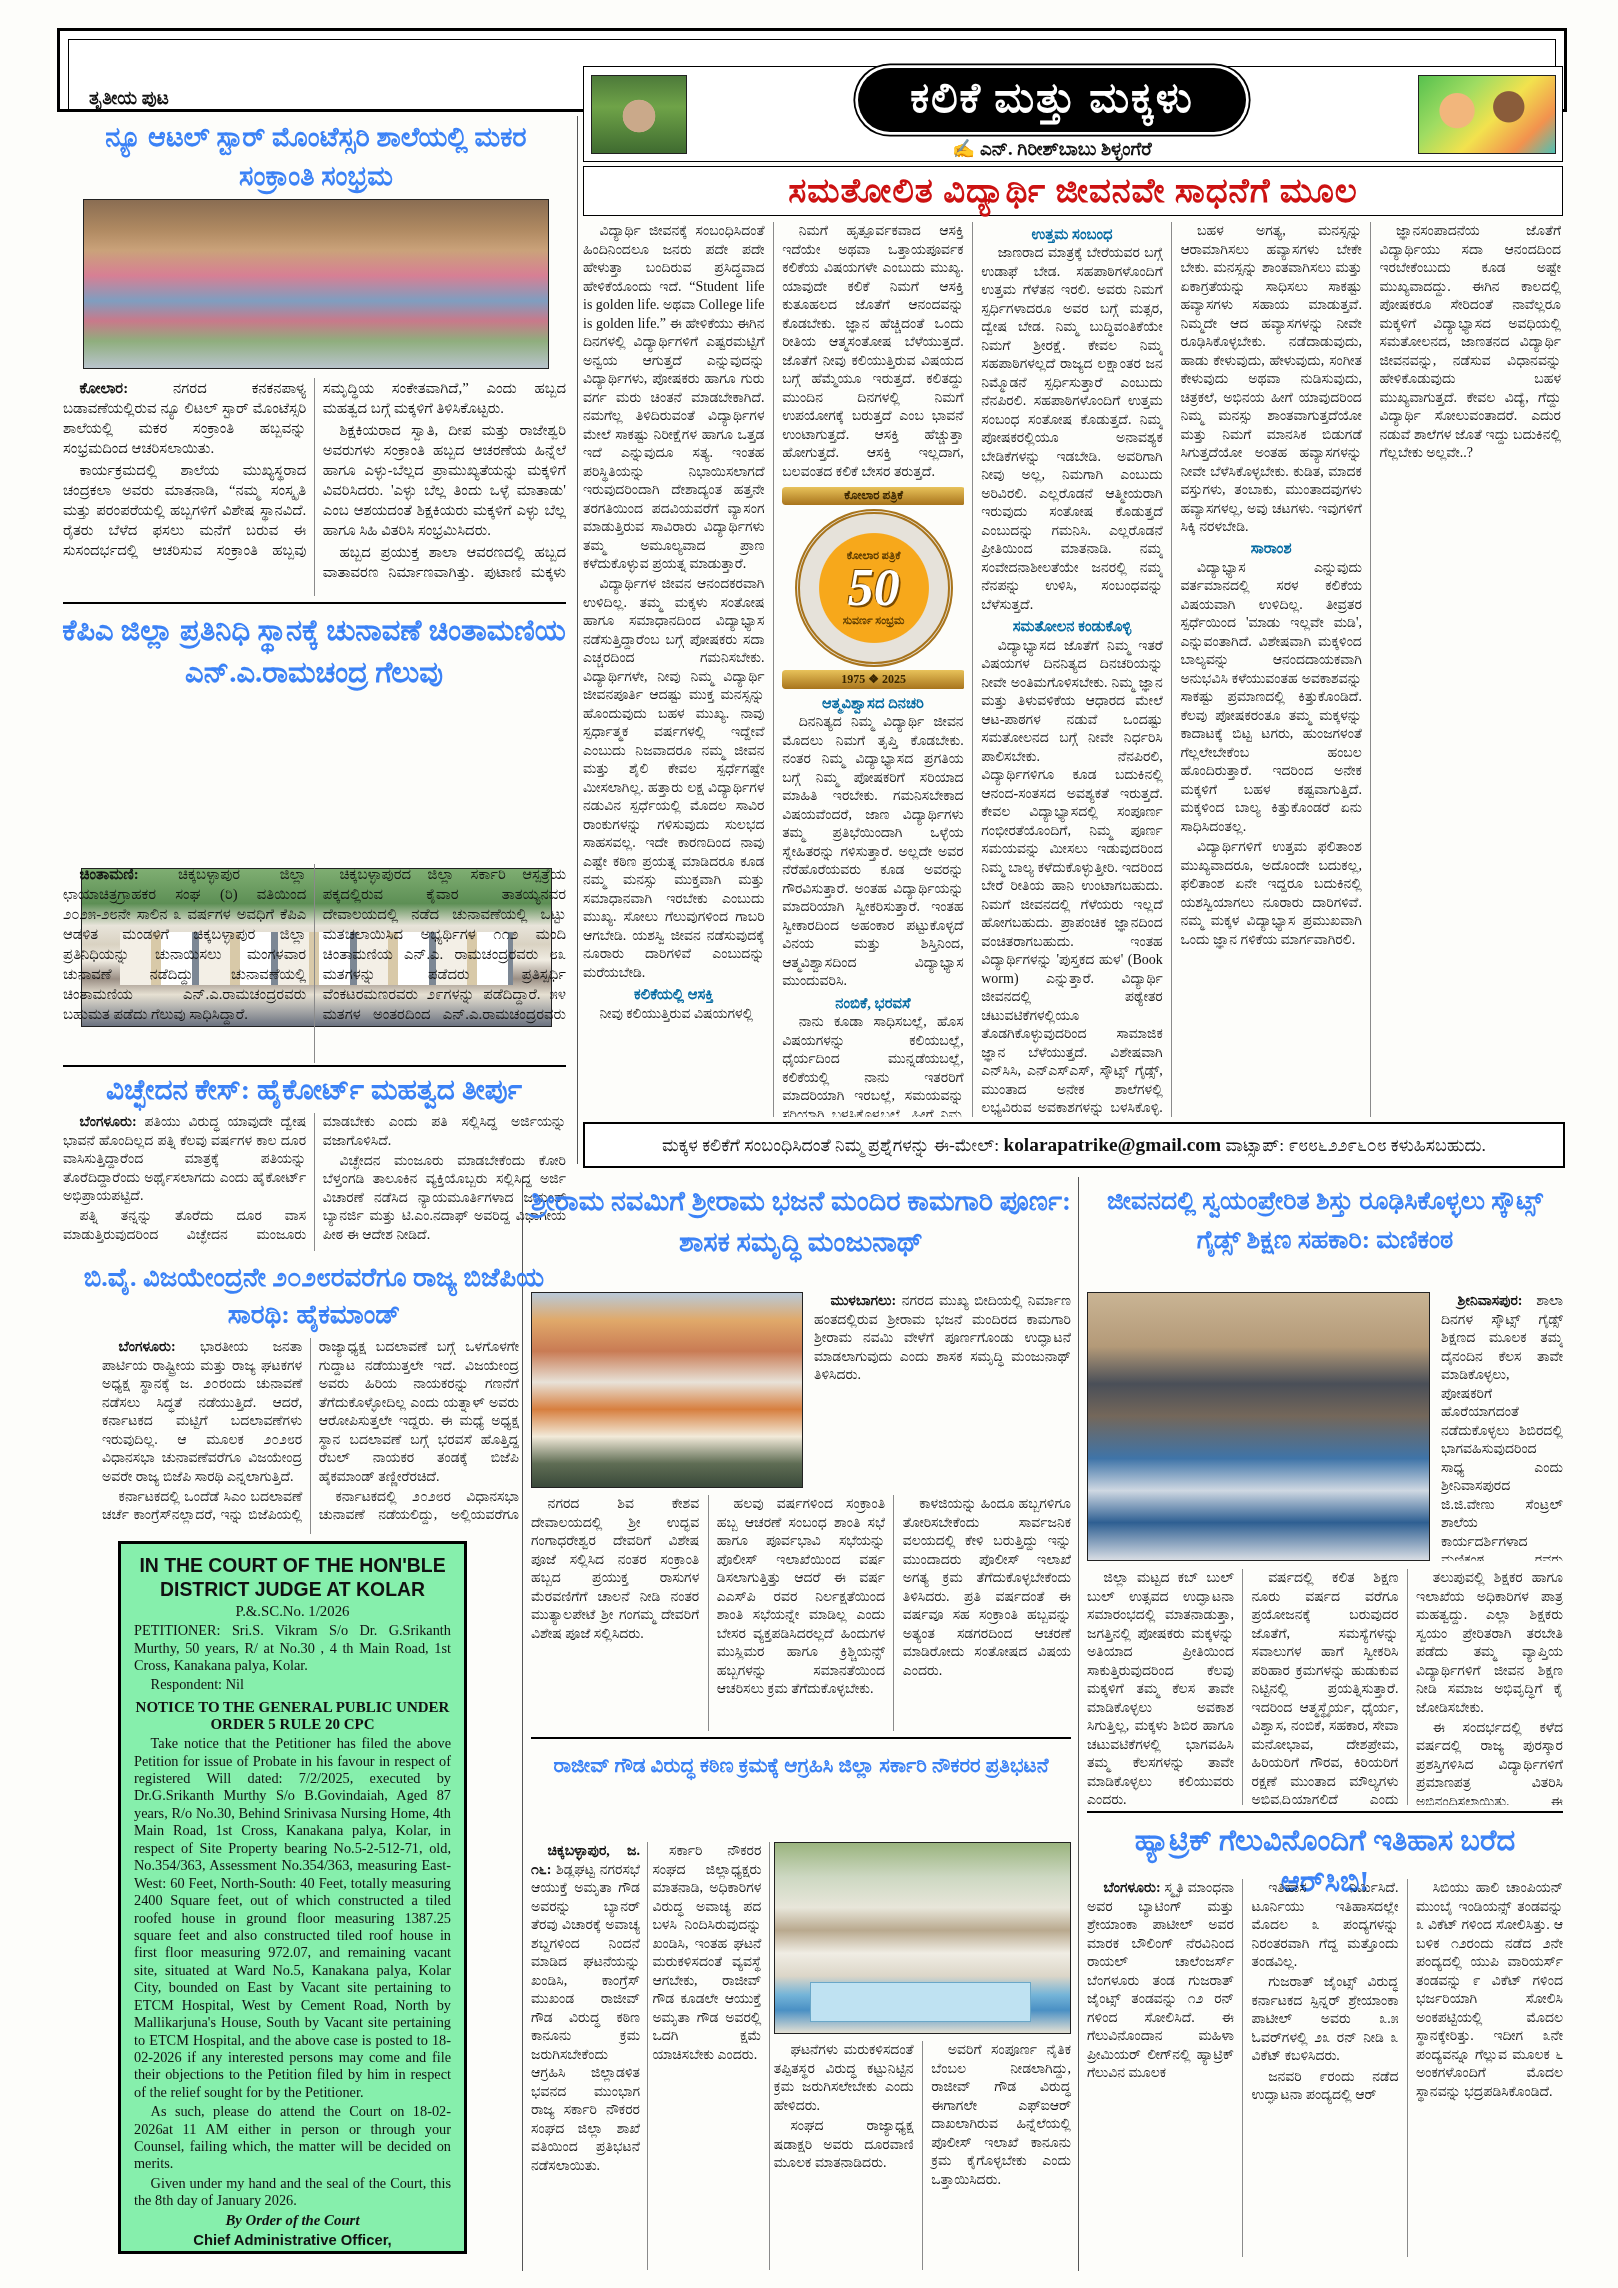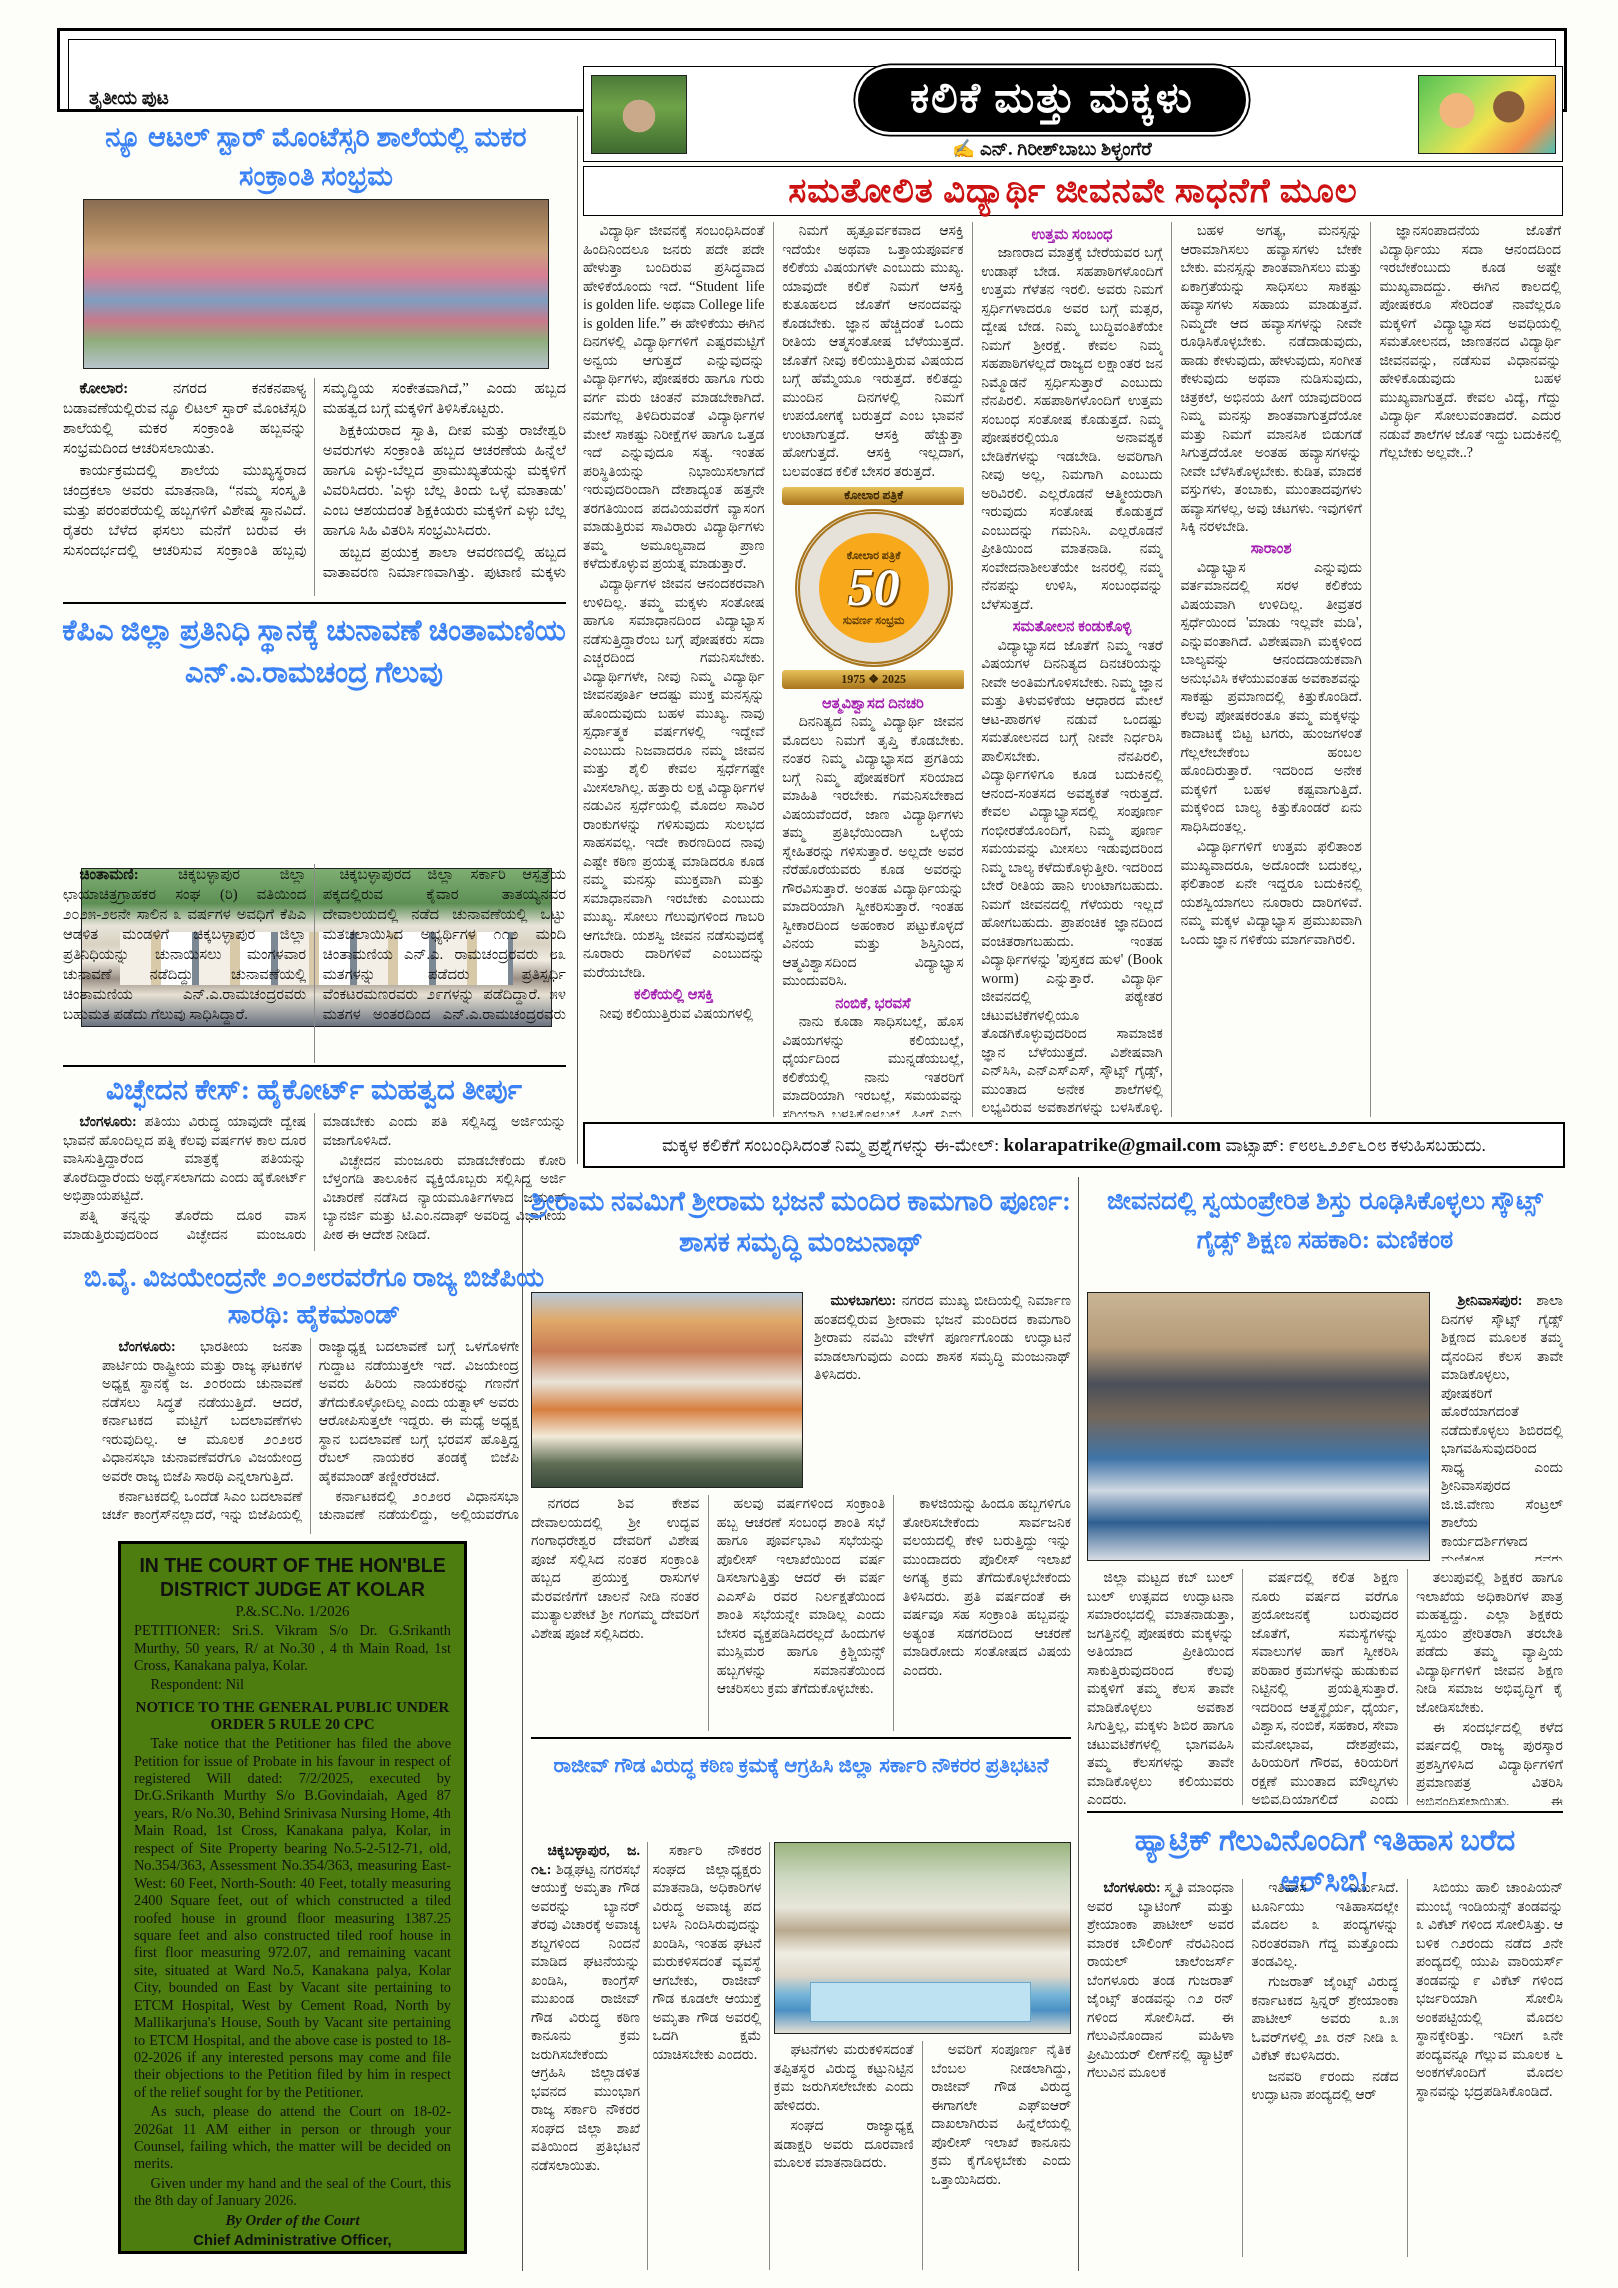--- a/index.html
+++ b/index.html
@@ -11,21 +11,21 @@
   #header-inner{margin:8px;border:0.9px solid #000;height:calc(100% - 7.4px);
     display:flex;align-items:flex-end;justify-content:space-between;padding:0 20px;box-sizing:border-box;}
   #header-inner .hl{font-size:18.5px;font-weight:bold;}
   #header-inner .hc{font-size:19.4px;font-weight:bold;}
   #header-inner .hr{font-size:24px;font-weight:bold;}
   
   .headline{font-weight:bold;text-align:center;color:#3b82f6;}
   .red-head{color:#cc1212;}
   
   .bp{margin:0 0 1.8px 0;text-align:justify;text-indent:16.6px;}
-  .subhead{font-weight:bold;color:#a21caf;text-align:center;margin:3.7px 0 1.8px 0;}
+  .subhead{font-weight:bold;color:#0369a1;text-align:center;margin:3.7px 0 1.8px 0;}
   .colwrap{display:flex;overflow:hidden;}
   .colwrap .col{flex:1;overflow:hidden;}
   .colwrap .col + .col{border-left:0.9px solid #8a8a8a;padding-left:8.3px;margin-left:8.3px;}
   .twocol{column-count:2;column-gap:16.6px;column-rule:0.9px solid #8a8a8a;overflow:hidden;}
   
   .photo{border:0.9px solid #222;box-sizing:border-box;position:relative;overflow:hidden;}
   .ph-sankranti{background:linear-gradient(180deg,#8a6d52 0%,#b08a62 18%,#caa27a 30%,#d77f94 45%,#7f9ec0 60%,#c9798a 72%,#8fae7d 84%,#b9c4cc 100%);}
   .ph-temple{background:linear-gradient(180deg,#7fae72 0%,#5d8f55 22%,#e8e4da 36%,#d9d2c2 48%,#f0ece2 58%,#9b8f85 70%,#e6e0d2 80%,#6b7280 100%);}
   .ph-temple:before{content:"";position:absolute;left:8%;top:40%;width:84%;height:34%;
       background:repeating-linear-gradient(90deg,#f3efe6 0 31px,#d8c9a8 31px 41px,#fff 41px 72px,#7c8794 72px 79px);}
@@ -56,21 +56,21 @@
       border:5.5px double #a8741c;background:radial-gradient(circle at 50% 50%,#f7a81b 0 52%,#e6e2da 53% 100%);
       display:flex;flex-direction:column;align-items:center;justify-content:center;}
   .anniv .arc-top{font-size:11px;font-weight:bold;color:#5a3a00;}
   .anniv .big50{font-size:52px;font-weight:bold;color:#fff;text-shadow:1.8px 1.8px 0 #7a4a00,-0.9px -0.9px 0 #7a4a00;font-style:italic;line-height:1;}
   .anniv .arc-bot{font-size:11px;font-weight:bold;color:#5a3a00;}
   
   #email-strip{border:2.8px solid #000;display:flex;align-items:center;justify-content:center;background:#fff;}
   #email-strip .inner{font-size:17.5px;}
   #email-strip b{font-size:19.4px;}
   
-  #notice{border:3.7px solid #000;padding:9.2px 13px;box-sizing:border-box;background:#4d7c0f;overflow:hidden;}
+  #notice{border:3.7px solid #000;padding:9.2px 13px;box-sizing:border-box;background:#86efac;overflow:hidden;}
   #notice .nt1{font-family:"Liberation Sans",sans-serif;font-weight:bold;font-size:19.4px;text-align:center;line-height:1.25;}
   #notice .nt2{text-align:center;font-size:14.8px;margin-top:1.8px;}
   #notice .np{font-size:14.3px;text-align:justify;margin:1.8px 0;line-height:1.22;}
   #notice .nb{font-weight:bold;text-align:center;font-size:15px;margin:5.5px 0 1.8px;}
   #notice .sig{text-align:center;font-size:14.8px;line-height:1.3;}
   .rule-h{background:#000;height:1.8px;}
   .rule-v{background:#555;width:0.9px;}
   .small15 .bp{font-size:14px;line-height:18.5px;}
   .small16 .bp{font-size:14.8px;line-height:20px;}
   .small15 .subhead{font-size:14.8px;}

